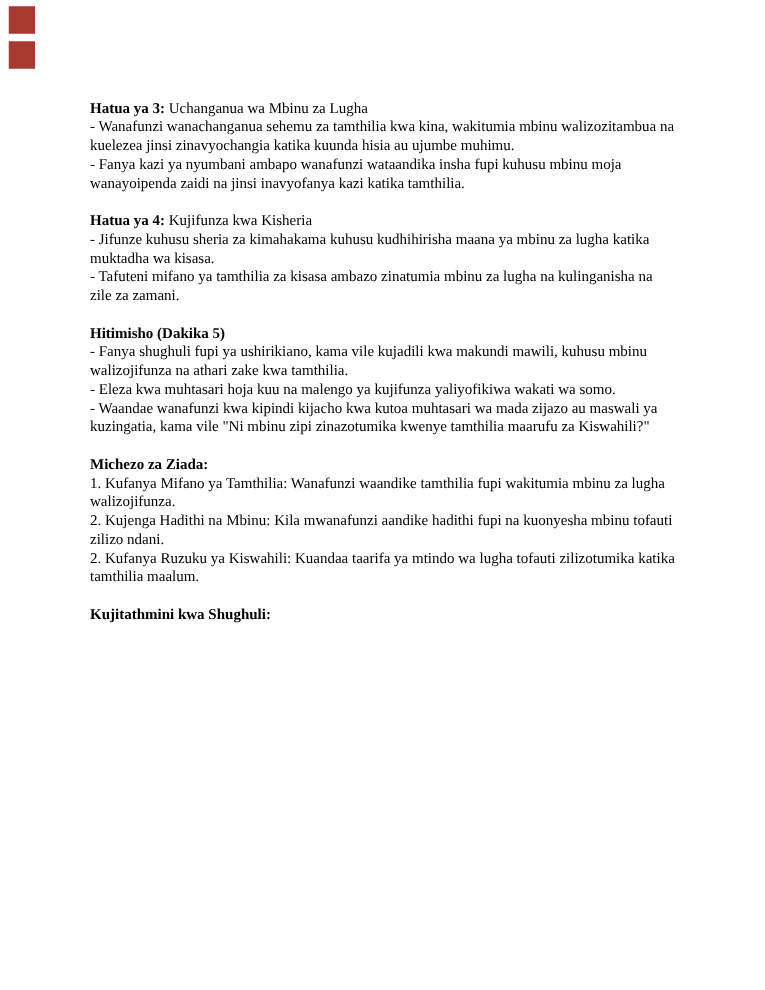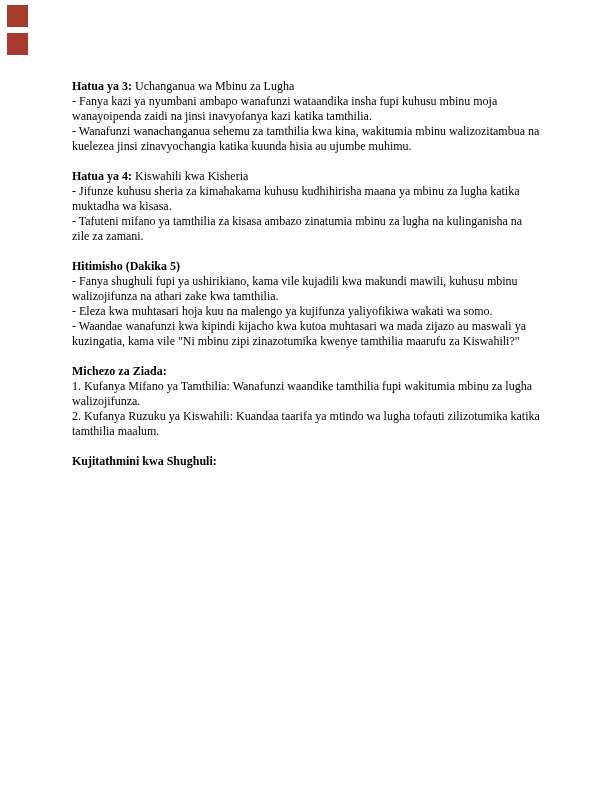--- a/index.html
+++ b/index.html
@@ -46,40 +46,41 @@
 </head>
 <body>
 
 <div class="marker marker-1" style="background: rgb(166, 58, 46);"></div>
 <div class="marker marker-2" style="background: rgb(166, 58, 46);"></div>
 
 <div class="content">
 
   <section>
     <p class="heading"><b>Hatua ya 3:</b><span> Uchanganua wa Mbinu za Lugha</span></p>
+    <p class="para">- Wanafunzi wanachanganua sehemu za tamthilia kwa kina, wakitumia mbinu walizozitambua na kuelezea jinsi zinavyochangia katika kuunda hisia au ujumbe muhimu.</p>
     <p class="para">- Fanya kazi ya nyumbani ambapo wanafunzi wataandika insha fupi kuhusu mbinu moja wanayoipenda zaidi na jinsi inavyofanya kazi katika tamthilia.</p>
-    <p class="para">- Wanafunzi wanachanganua sehemu za tamthilia kwa kina, wakitumia mbinu walizozitambua na kuelezea jinsi zinavyochangia katika kuunda hisia au ujumbe muhimu.</p>
   </section>
 
   <section>
-    <p class="heading"><b>Hatua ya 4:</b><span> Kiswahili kwa Kisheria</span></p>
+    <p class="heading"><b>Hatua ya 4:</b><span> Kujifunza kwa Kisheria</span></p>
     <p class="para">- Jifunze kuhusu sheria za kimahakama kuhusu kudhihirisha maana ya mbinu za lugha katika muktadha wa kisasa.</p>
     <p class="para">- Tafuteni mifano ya tamthilia za kisasa ambazo zinatumia mbinu za lugha na kulinganisha na zile za zamani.</p>
   </section>
 
   <section>
     <p class="heading"><b>Hitimisho (Dakika 5)</b><span></span></p>
     <p class="para">- Fanya shughuli fupi ya ushirikiano, kama vile kujadili kwa makundi mawili, kuhusu mbinu walizojifunza na athari zake kwa tamthilia.</p>
     <p class="para">- Eleza kwa muhtasari hoja kuu na malengo ya kujifunza yaliyofikiwa wakati wa somo.</p>
     <p class="para">- Waandae wanafunzi kwa kipindi kijacho kwa kutoa muhtasari wa mada zijazo au maswali ya kuzingatia, kama vile "Ni mbinu zipi zinazotumika kwenye tamthilia maarufu za Kiswahili?"</p>
   </section>
 
   <section>
     <p class="heading"><b>Michezo za Ziada:</b><span></span></p>
     <p class="para">1. Kufanya Mifano ya Tamthilia: Wanafunzi waandike tamthilia fupi wakitumia mbinu za lugha walizojifunza.</p>
+    <p class="para">2. Kujenga Hadithi na Mbinu: Kila mwanafunzi aandike hadithi fupi na kuonyesha mbinu tofauti zilizo ndani.</p>
     <p class="para">2. Kufanya Ruzuku ya Kiswahili: Kuandaa taarifa ya mtindo wa lugha tofauti zilizotumika katika tamthilia maalum.</p>
   </section>
 
   <section>
     <p class="heading"><b>Kujitathmini kwa Shughuli:</b><span></span></p>
   </section>
 
 </div>
 
 </body></html>

